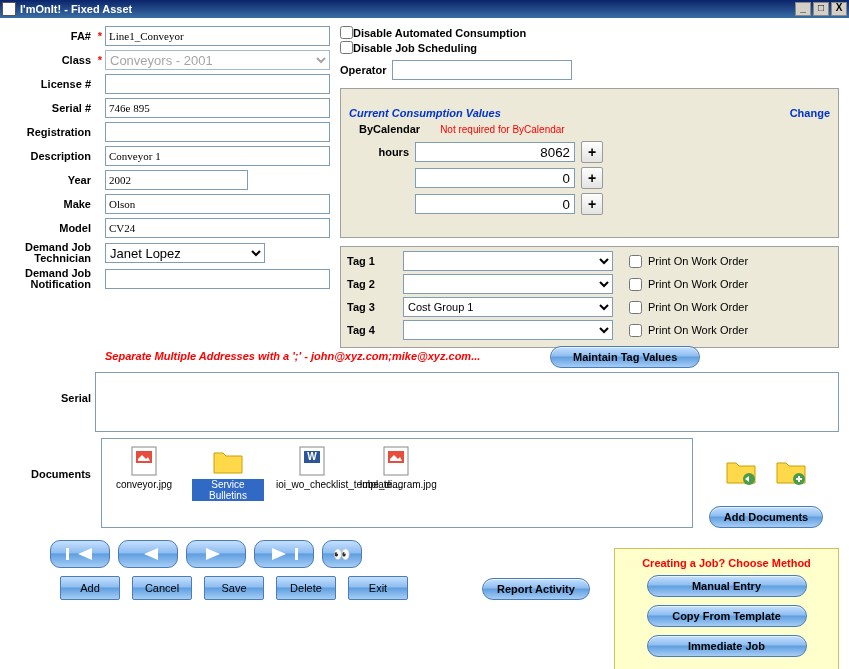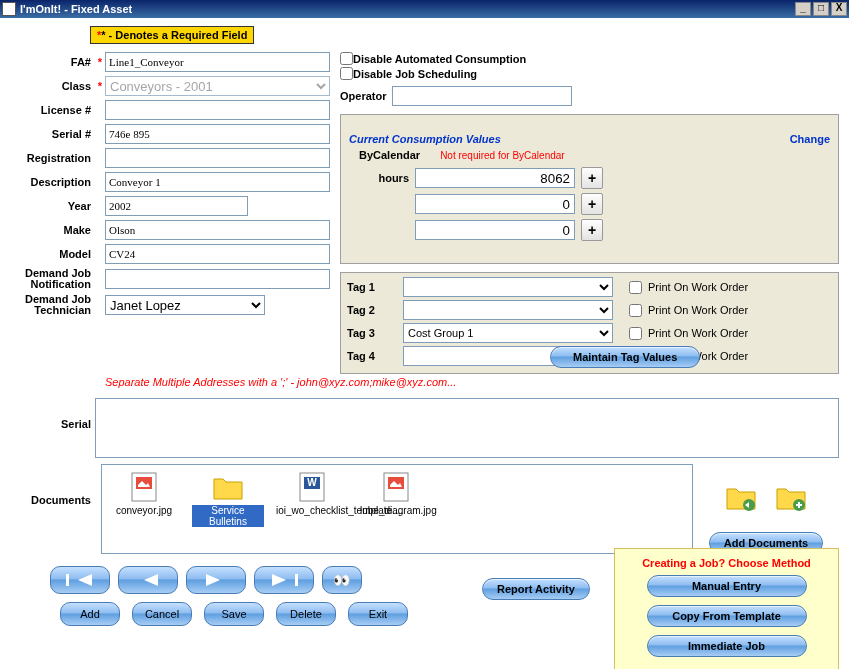--- a/index.html
+++ b/index.html
@@ -41,21 +41,21 @@
 .hours-label { width: 60px; text-align: right; font-weight: bold; padding-left: 20px; }
 .hours-input { width: 160px; height: 20px; border: 1px solid #7f9db9; text-align: right; padding: 1px 4px; background: #fff; }
 .plus-btn { width: 22px; height: 22px; border: 1px solid #999; background: linear-gradient(to bottom,#fefefe,#e3e3e3); font-weight: bold; cursor: pointer; border-radius: 2px; font-size: 14px; line-height: 1; }
 
 .tag-box { border: 1px solid #a0a0a0; background: #ece9d8; padding: 4px 6px; margin-top: 8px; }
 .tag-row { display: flex; align-items: center; gap: 6px; margin-bottom: 3px; }
 .tag-label { width: 50px; font-weight: bold; }
 .tag-select { width: 210px; height: 20px; border: 1px solid #7f9db9; background: #fff; font-size: 11px; }
 .tag-check { margin-left: 10px; }
 
-.hint-text { color: red; font-style: italic; font-size: 11px; margin-left: 95px; margin-top: 2px; }
+.hint-text { color: red; font-style: italic; font-size: 11px; margin-left: 95px; margin-top: 2px; font-weight: bold; }
 
 .glass-btn { background: linear-gradient(to bottom, #c5e0ff 0%, #8fbdf0 45%, #5f9fe0 50%, #a7cdf5 100%); border: 1px solid #4a7db5; border-radius: 12px; padding: 4px 14px; font-weight: bold; font-size: 11px; cursor: pointer; color: #000; box-shadow: inset 0 1px 0 rgba(255,255,255,0.6); }
 .glass-btn.wide { padding: 4px 22px; }
 
 .maintain-btn-wrap { text-align: center; margin-top: 8px; }
 
 .notes-row { display: flex; margin-top: 10px; }
 .notes-label { width: 85px; text-align: right; padding-right: 4px; font-weight: bold; padding-top: 20px; }
 .notes-box { flex: 1; height: 60px; border: 1px solid #7f9db9; font-size: 11px; resize: none; overflow-y: scroll; }
 
@@ -67,42 +67,41 @@
 .doc-item.selected .doc-label { background: #316ac5; color: #fff; }
 .docs-side { width: 140px; display: flex; flex-direction: column; align-items: center; gap: 15px; justify-content: flex-end; padding-right: 6px; }
 .folder-icons { display: flex; gap: 18px; margin-bottom: 6px; }
 .folder-svg { width: 32px; height: 28px; cursor: pointer; }
 
 .nav-row { display: flex; gap: 8px; margin-top: 12px; margin-left: 40px; }
 .nav-btn { width: 60px; height: 28px; background: linear-gradient(to bottom, #c5e0ff 0%, #8fbdf0 45%, #5f9fe0 50%, #a7cdf5 100%); border: 1px solid #4a7db5; border-radius: 10px; cursor: pointer; display: flex; align-items: center; justify-content: center; }
 .nav-btn svg { width: 28px; height: 16px; }
 
 .action-row { display: flex; gap: 12px; margin-top: 8px; margin-left: 50px; }
-.action-btn { width: 60px; height: 24px; background: linear-gradient(to bottom, #c5e0ff 0%, #8fbdf0 45%, #5f9fe0 50%, #a7cdf5 100%); border: 1px solid #4a7db5; border-radius: 10px; font-size: 11px; cursor: pointer; }
+.action-btn { width: 60px; height: 24px; background: linear-gradient(to bottom, #c5e0ff 0%, #8fbdf0 45%, #5f9fe0 50%, #a7cdf5 100%); border: 1px solid #4a7db5; border-radius: 2px; font-size: 11px; cursor: pointer; }
 
 .report-btn-wrap { position: absolute; left: 482px; top: 560px; }
 
 .job-panel { position: absolute; right: 10px; top: 530px; width: 225px; background: #ffffcc; border: 1px solid #d4c060; padding: 8px; text-align: center; }
 .job-panel-title { color: red; font-weight: bold; margin-bottom: 6px; }
 .job-panel .glass-btn { display: block; width: 160px; margin: 0 auto 8px; }
 
 </style>
 </head>
 <body>
 
 <div class="titlebar">
   <span class="titlebar-icon"></span>
   <span class="titlebar-text">I'mOnIt! - Fixed Asset</span>
   <span class="winbtn">_</span>
   <span class="winbtn">□</span>
   <span class="winbtn">X</span>
 </div>
 
 <div class="content">
-  <div class="required-box"><span class="req-star">*</span><span>* - Denotes a Required Field</span></div>
 
   <div class="form-area">
     <div class="left-col">
 
       <div class="field-row">
         <span class="field-label">FA#</span>
         <span class="field-star">*</span>
         <input class="field-input" value="Line1_Conveyor" style="">
       </div>
       <div class="field-row">
@@ -139,28 +138,28 @@
         <span class="field-label">Make</span>
         <span class="field-star"></span>
         <input class="field-input" value="Olson" style="">
       </div>
       <div class="field-row">
         <span class="field-label">Model</span>
         <span class="field-star"></span>
         <input class="field-input" value="CV24" style="">
       </div>
       <div class="field-row">
+        <span class="field-label" style="line-height:11px">Demand Job Technician</span>
+        <span class="field-star"></span>
+        <select class="field-select" style="flex:0 0 160px"><option>Janet Lopez</option></select>
+      </div>
+      <div class="field-row">
         <span class="field-label" style="line-height:11px">Demand Job Notification</span>
         <span class="field-star"></span>
         <input class="field-input" value="" style="">
-      </div>
-      <div class="field-row">
-        <span class="field-label" style="line-height:11px">Demand Job Technician</span>
-        <span class="field-star"></span>
-        <select class="field-select" style="flex:0 0 160px"><option>Janet Lopez</option></select>
       </div>
     </div>
 
     <div class="right-col">
       <div class="top-checks">
         <div class="check-row">
             <input type="checkbox" style="">
             <label>Disable Automated Consumption</label>
           </div>
         <div class="check-row">

